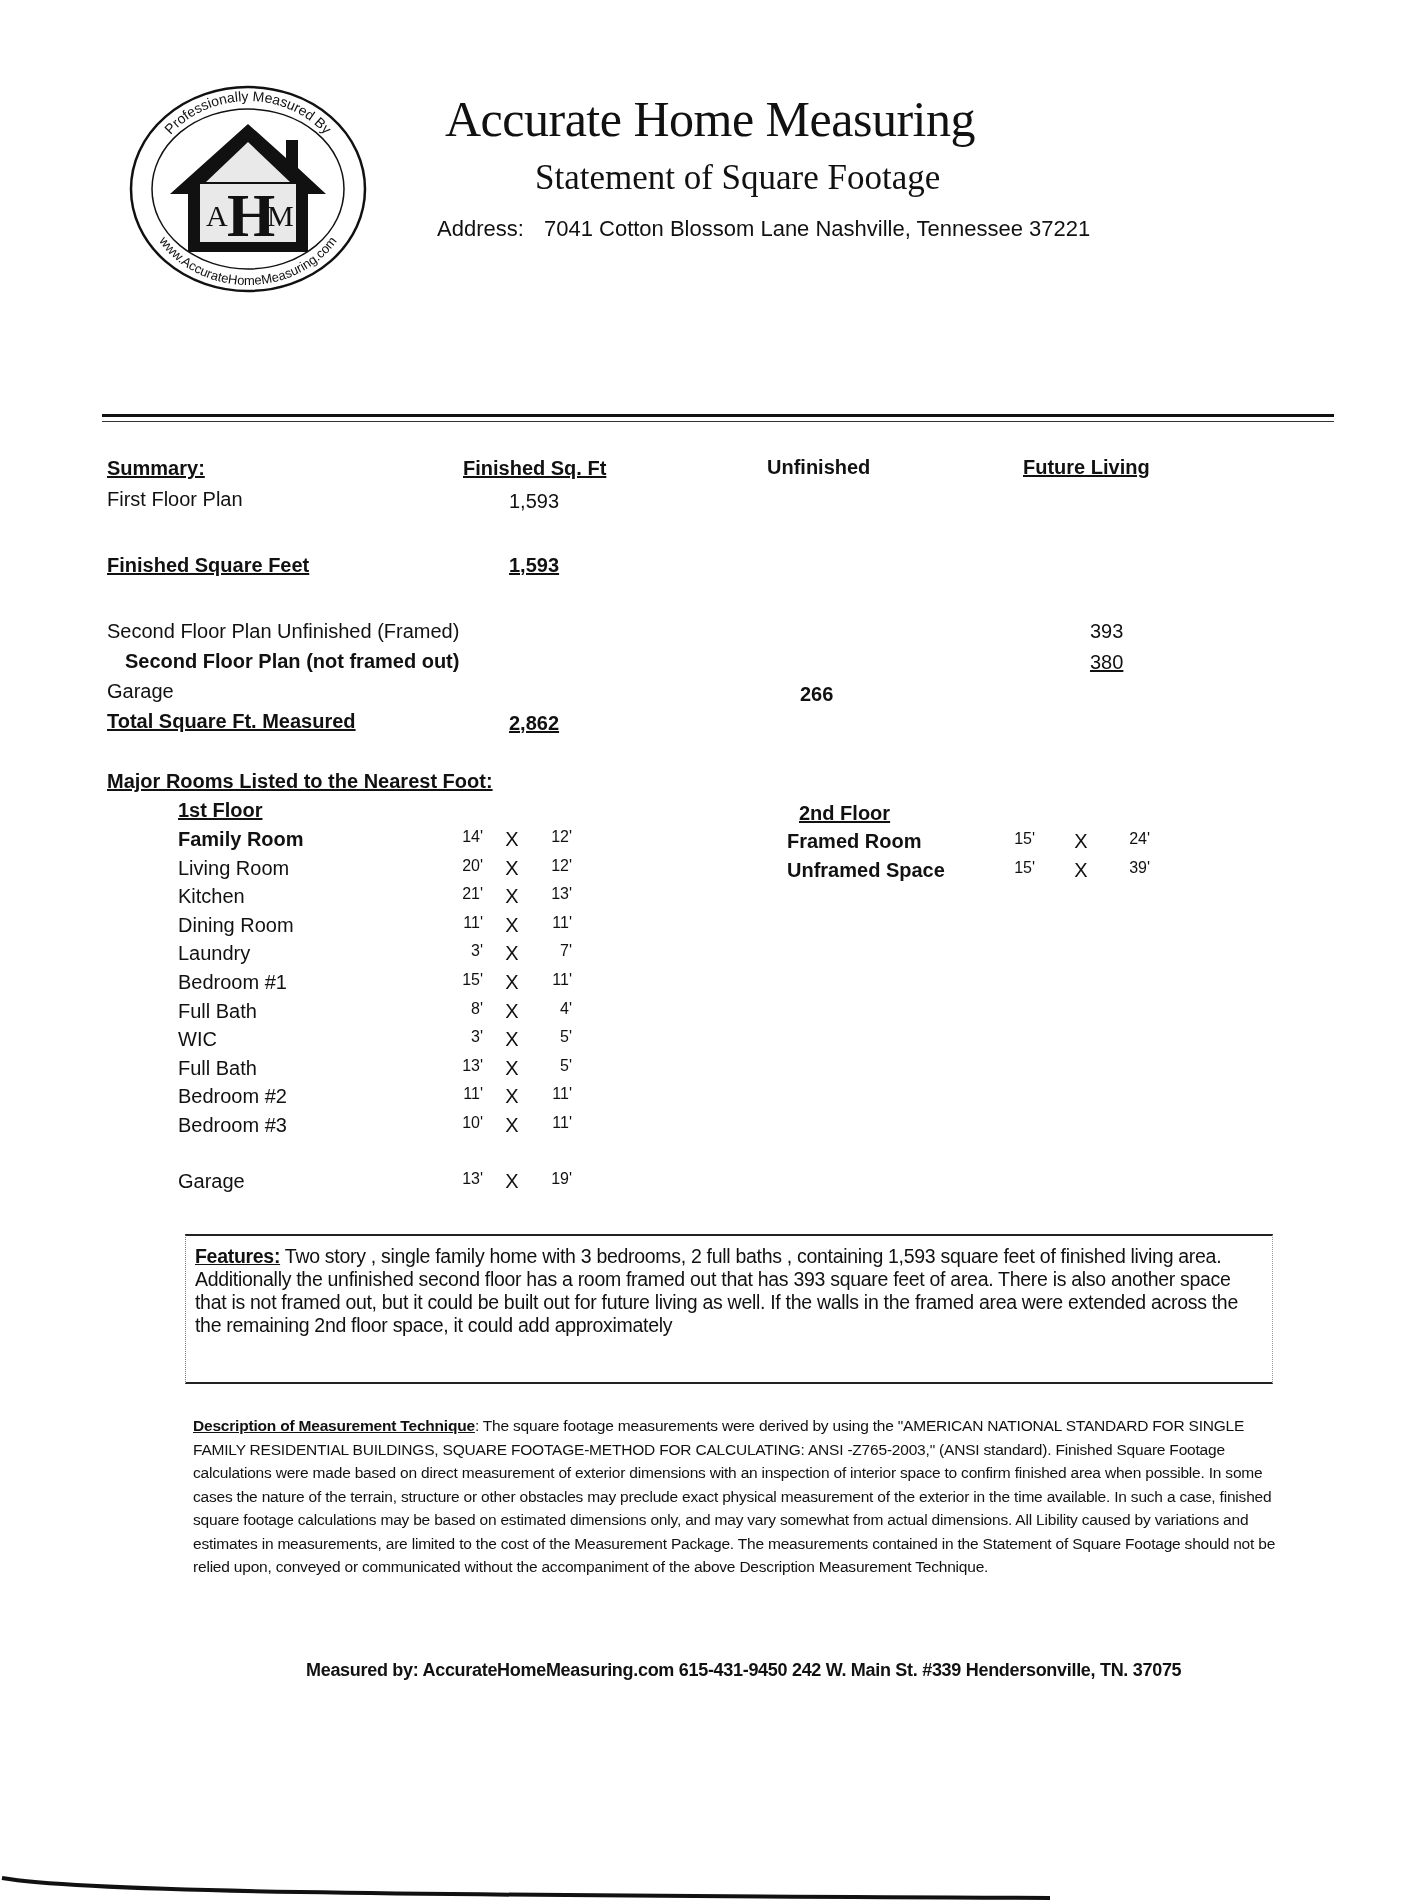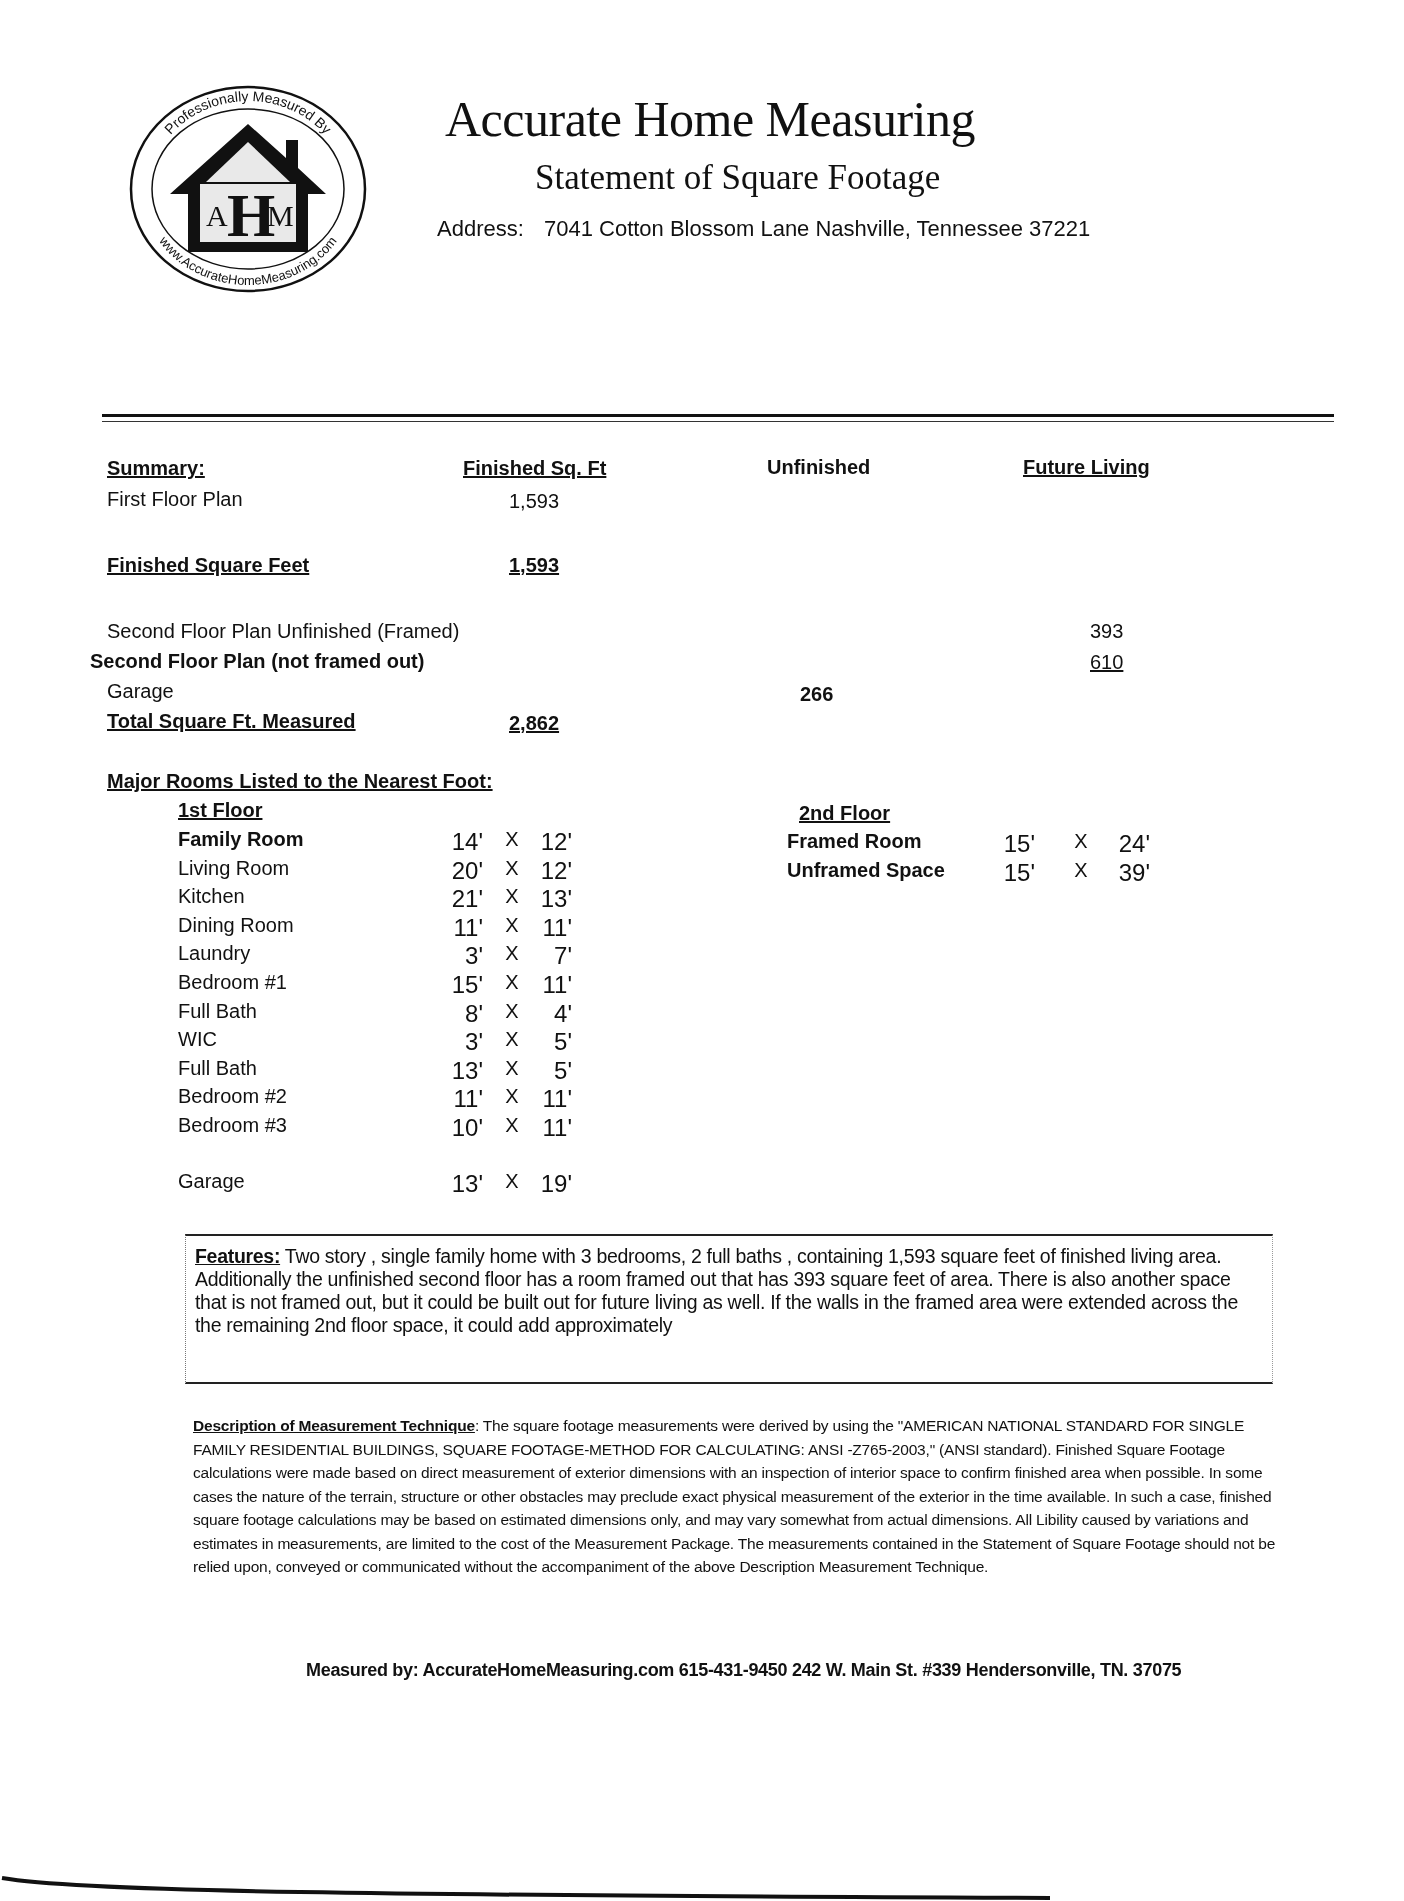--- a/index.html
+++ b/index.html
@@ -7,21 +7,21 @@
   .abs { position: absolute; }
   .logo { left: 128px; top: 84px; width: 240px; height: 210px; }
   .title { left: 445px; top: 90px; font-family: "Liberation Serif", "DejaVu Serif", serif; font-size: 50px; color: #111; letter-spacing: -0.5px; white-space: nowrap; }
   .subtitle { left: 535px; top: 158px; font-family: "Liberation Serif", "DejaVu Serif", serif; font-size: 35px; color: #111; white-space: nowrap; }
   .address { left: 437px; top: 216px; font-size: 22px; white-space: nowrap; }
   .address .lbl { margin-right: 14px; }
   .rule-top { left: 102px; top: 414px; width: 1232px; height: 4px; border-top: 3px solid #111; border-bottom: 1px solid #333; }
   .txt { font-size: 20px; white-space: nowrap; }
   .b { font-weight: bold; }
   .u { text-decoration: underline; }
-  .dim { font-size: 24px; white-space: nowrap; text-align: right; width: 40px; }
+  .dim { font-size: 16px; white-space: nowrap; text-align: right; width: 40px; }
   .xmark { font-size: 20px; width: 20px; text-align: center; }
   .features-box { left: 185px; top: 1234px; width: 1086px; height: 146px; border-top: 2px solid #222; border-bottom: 2px solid #222; border-left: 1px dotted #777; border-right: 1px dotted #999; }
   .features-text { left: 195px; top: 1245px; width: 1070px; font-size: 19.5px; line-height: 23px; font-family: "Liberation Sans Narrow", "Liberation Sans", sans-serif; letter-spacing: -0.3px; }
   .desc-text { left: 193px; top: 1414px; width: 1085px; font-size: 15.5px; line-height: 23.5px; letter-spacing: -0.2px; }
   .footer-line { left: 306px; top: 1660px; font-size: 18px; font-weight: bold; white-space: nowrap; letter-spacing: -0.3px; }
   .bottom-curve { left: 0; top: 1840px; width: 1404px; height: 61px; }
 </style>
 </head>
 <body>
 
@@ -64,22 +64,22 @@
 
 <div class="abs txt" style="left:107px;top:488px;">First Floor Plan</div>
 <div class="abs txt" style="left:509px;top:490px;">1,593</div>
 
 <div class="abs txt b u" style="left:107px;top:554px;">Finished Square Feet</div>
 <div class="abs txt b u" style="left:509px;top:554px;">1,593</div>
 
 <div class="abs txt" style="left:107px;top:620px;">Second Floor Plan Unfinished (Framed)</div>
 <div class="abs txt" style="left:1090px;top:620px;">393</div>
 
-<div class="abs txt b" style="left:90px;top:650px;text-align:center;">Second Floor Plan  (not framed out)</div>
-<div class="abs txt u" style="left:1090px;top:651px;">610</div>
+<div class="abs txt b" style="left:125px;top:650px;text-align:center;">Second Floor Plan  (not framed out)</div>
+<div class="abs txt u" style="left:1090px;top:651px;">380</div>
 
 <div class="abs txt" style="left:107px;top:680px;">Garage</div>
 <div class="abs txt b" style="left:800px;top:683px;">266</div>
 
 <div class="abs txt b u" style="left:107px;top:710px;">Total Square Ft. Measured</div>
 <div class="abs txt b u" style="left:509px;top:712px;">2,862</div>
 
 <div class="abs txt b u" style="left:107px;top:770px;">Major Rooms Listed to the Nearest Foot:</div>
 <div class="abs txt b u" style="left:178px;top:799px;">1st Floor</div>
 <div class="abs txt b u" style="left:787px;top:802px;margin-left:12px;">2nd Floor</div>

